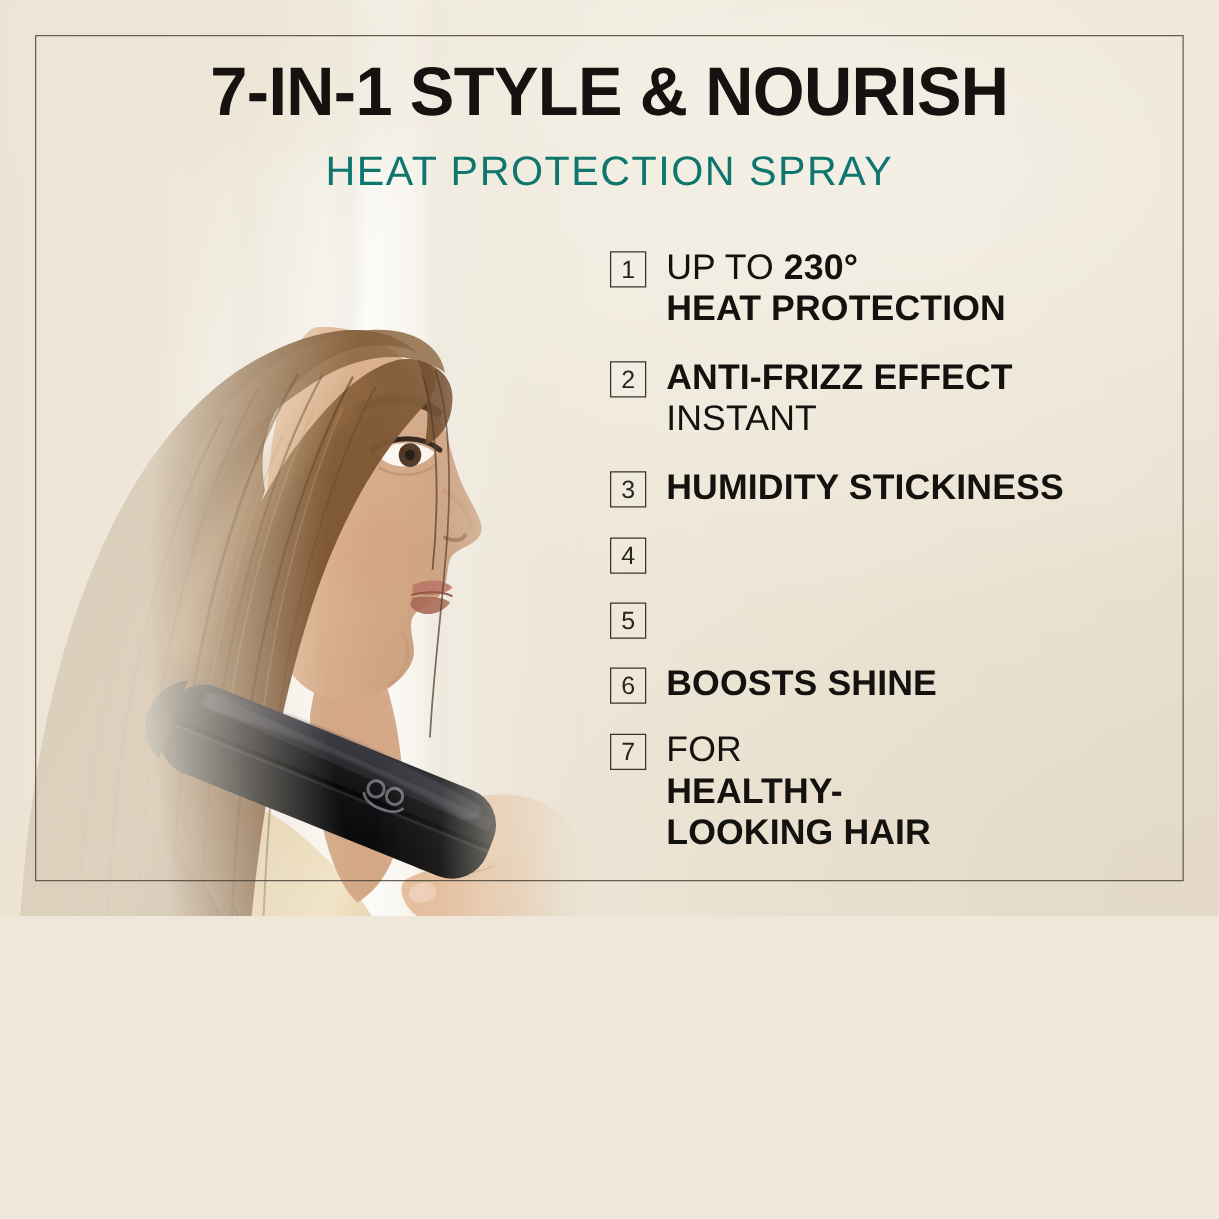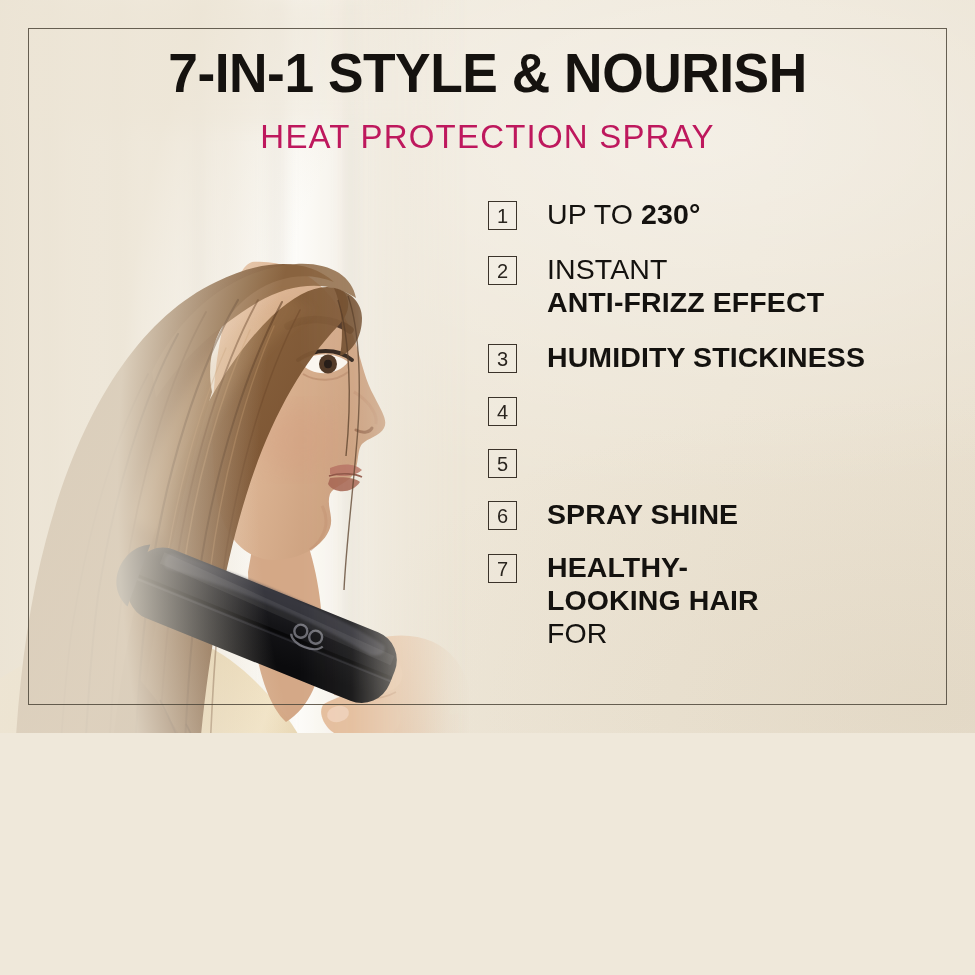--- a/index.html
+++ b/index.html
@@ -91,21 +91,21 @@
     position: absolute;
     left: 0;
     right: 0;
     top: 120px;
     text-align: center;
     z-index: 20;
     font-weight: 300;
     font-size: 33px;
     line-height: 1.0;
     letter-spacing: 1.2px;
-    color: #be185d;
+    color: #0f766e;
   }
 
   .feature-list {
     position: absolute;
     left: 488px;
     top: 198px;
     width: 440px;
     z-index: 20;
   }
   .feature {
@@ -135,21 +135,21 @@
   .feature-text {
     margin-left: 16px;
     font-size: 28.5px;
     line-height: 1.16;
     color: #14120f;
     letter-spacing: 0.1px;
   }
   .ft-light { font-weight: 300; }
   .ft-bold  { font-weight: 700; }
   .ft-light .ft-bold { font-weight: 700; }
-  .feature-text .line { display: block; white-space: nowrap; margin-left: 14px; }
+  .feature-text .line { display: block; white-space: nowrap; }
   .feature-text .line.wrap { white-space: normal; }
 </style>
 </head>
 <body>
 
 <div class="canvas">
 
   <div class="bg-base"></div>
   <div class="bg-sheen"></div>
 
@@ -456,28 +456,29 @@
   <div class="headline">7-IN-1 STYLE &amp; NOURISH</div>
 
   <div class="subhead">HEAT PROTECTION SPRAY</div>
 
   <div class="feature-list">
 
     <div class="feature">
       <div class="num-box">1</div>
       <div class="feature-text">
         <span class="line ft-light"><span>UP TO </span><span class="ft-bold">230°</span></span>
+        <span class="line ft-bold">HEAT PROTECTION</span>
       </div>
     </div>
 
     <div class="feature">
       <div class="num-box">2</div>
       <div class="feature-text">
+        <span class="line ft-bold">ANTI-FRIZZ EFFECT</span>
         <span class="line ft-light">INSTANT</span>
-        <span class="line ft-bold">ANTI-FRIZZ EFFECT</span>
       </div>
     </div>
 
     <div class="feature tight">
       <div class="num-box">3</div>
       <div class="feature-text">
         <span class="line ft-bold">HUMIDITY STICKINESS</span>
       </div>
     </div>
 
@@ -485,29 +486,29 @@
       <div class="num-box">4</div>
     </div>
 
     <div class="feature tight">
       <div class="num-box">5</div>
     </div>
 
     <div class="feature tight">
       <div class="num-box">6</div>
       <div class="feature-text">
-        <span class="line ft-bold">SPRAY SHINE</span>
+        <span class="line ft-bold">BOOSTS SHINE</span>
       </div>
     </div>
 
     <div class="feature">
       <div class="num-box">7</div>
       <div class="feature-text" style="width:270px">
+        <span class="line ft-light">FOR</span>
         <span class="line wrap ft-bold">HEALTHY-LOOKING HAIR</span>
-        <span class="line ft-light">FOR</span>
       </div>
     </div>
 
   </div>
 
   <div class="frame"></div>
 
 </div>
 
 </body></html>

